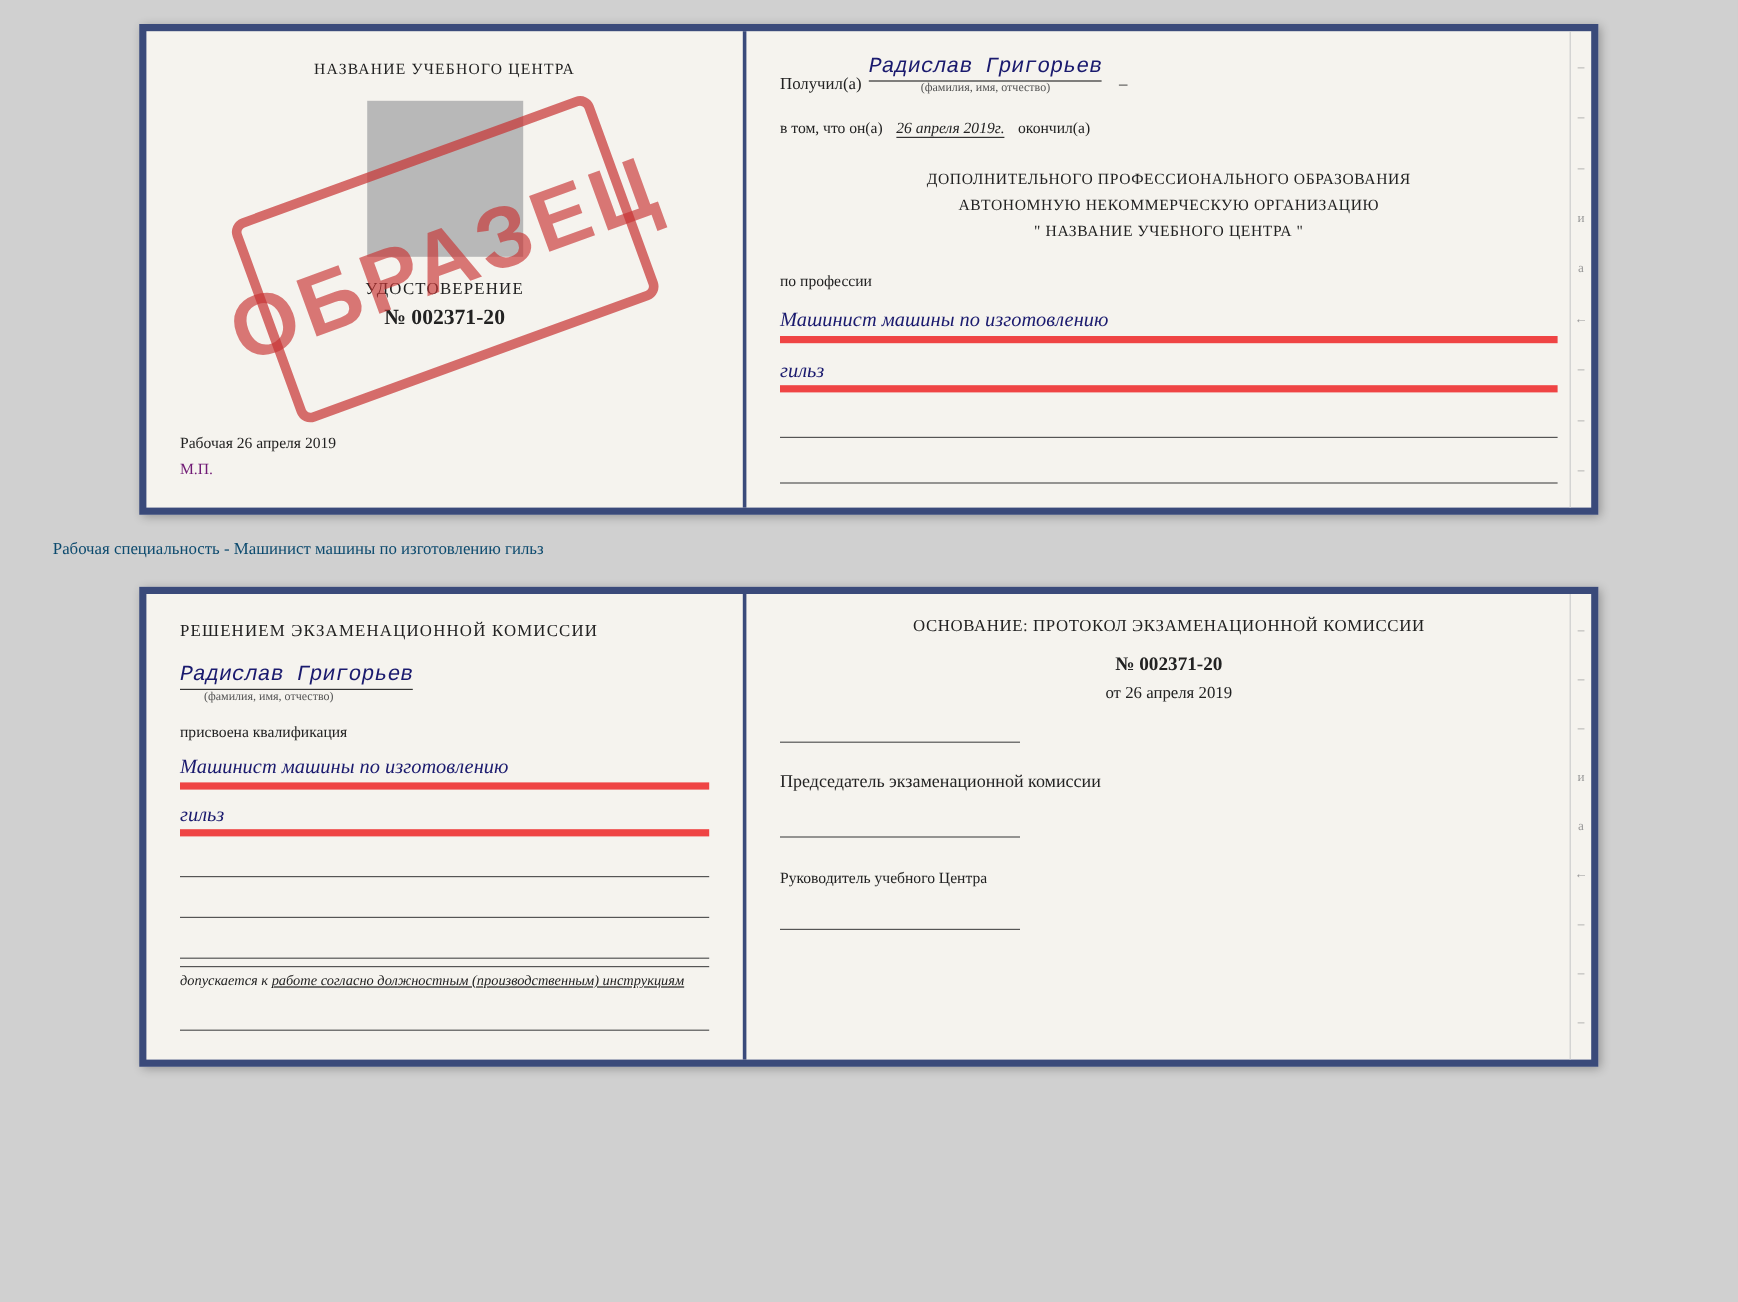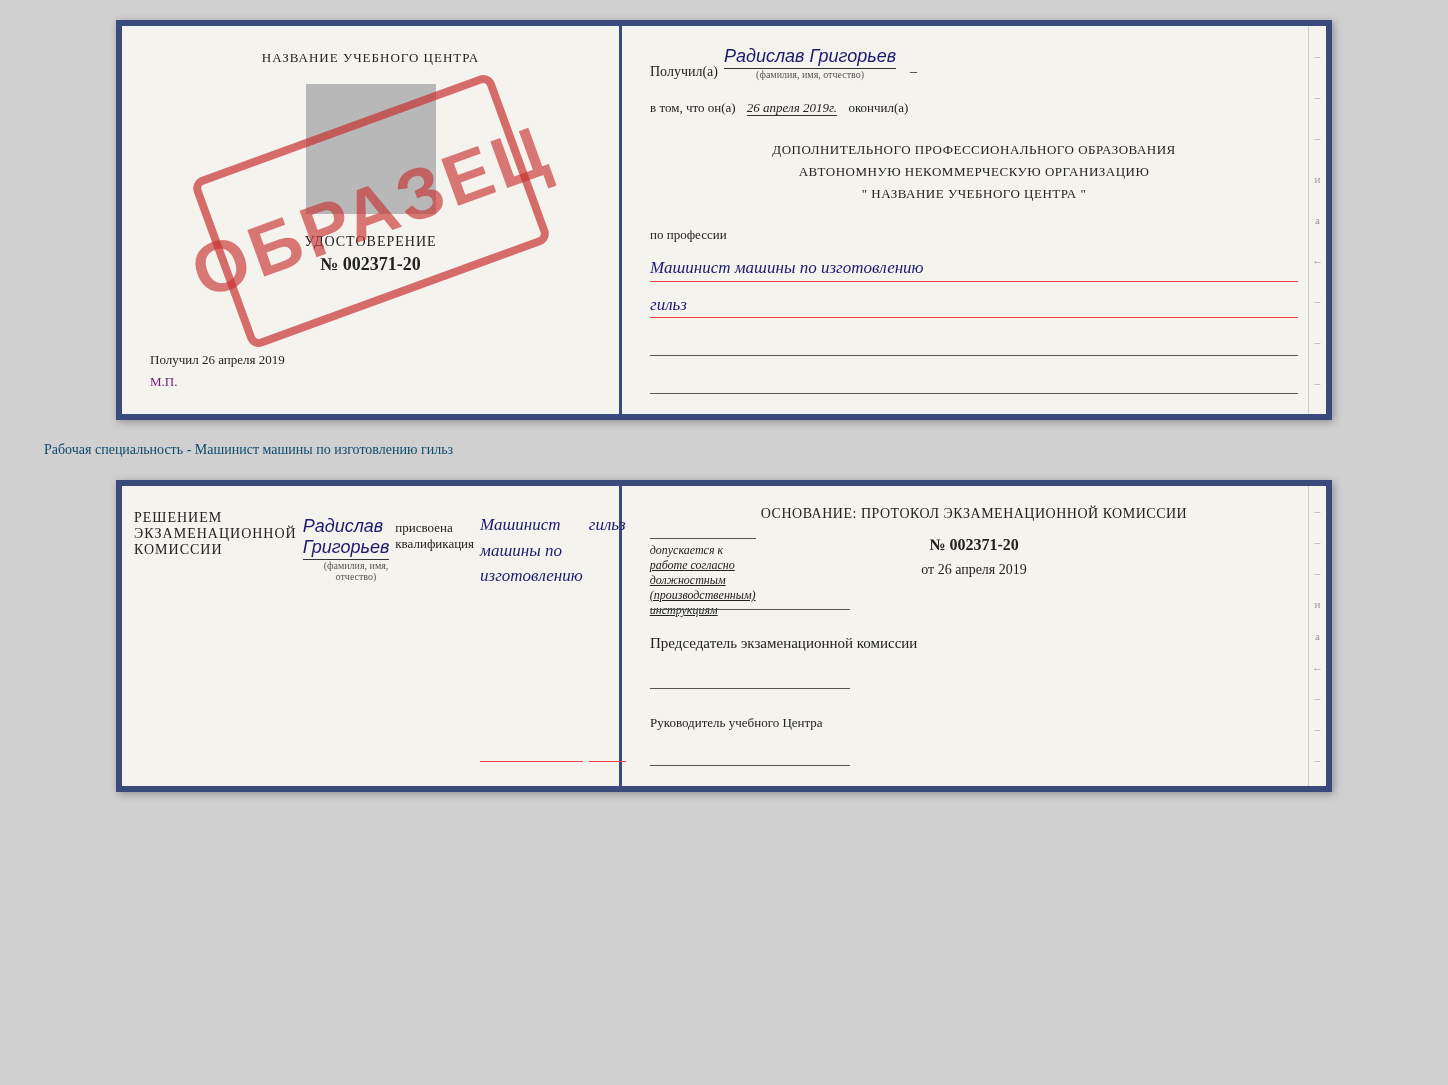--- a/index.html
+++ b/index.html
@@ -119,21 +119,21 @@
     
     .received-line {
       font-size: 14px;
       color: #222;
       display: flex;
       align-items: flex-end;
       gap: 6px;
       flex-wrap: wrap;
     }
     .handwritten-name {
-      font-family: Liberation Sans, sans-serif;
+      font-family: Liberation Mono, monospace;
       font-size: 18px;
       color: #1a1a6e;
       border-bottom: 1px solid #333;
       padding-bottom: 1px;
       font-style: italic;
     }
     .small-label {
       font-size: 10px;
       color: #555;
       display: block;
@@ -159,21 +159,21 @@
       font-size: 13px;
       color: #222;
       margin-top: 8px;
     }
     .handwritten-profession {
       font-family: 'Comic Sans MS', cursive;
       font-size: 17px;
       color: #1a1a6e;
       font-style: italic;
       line-height: 1.5;
-      border-bottom: 1px solid #ef4444;
+      border-bottom: 6px solid #ef4444;
       margin-top: 2px;
     }
     .underline-row {
       border-bottom: 1px solid #555;
       width: 100%;
       height: 22px;
       margin-top: 6px;
     }
 
     
@@ -201,23 +201,23 @@
       font-size: 11px;
       color: #999;
       text-align: center;
       line-height: 1;
     }
 
     
     .doc2-left {
       width: 500px;
       border-right: 3px solid #3a4a7a;
-      padding: 24px 12px;
-      display: flex;
-      flex-direction: row;
+      padding: 24px 28px;
+      display: flex;
+      flex-direction: column;
       gap: 6px;
     }
     .doc2-right {
       flex: 1;
       padding: 20px 28px 20px 28px;
       display: flex;
       flex-direction: column;
       gap: 8px;
       position: relative;
     }
@@ -233,21 +233,20 @@
     .qualification-line {
       font-size: 13px;
       color: #222;
       margin-top: 6px;
     }
     .allow-line {
       font-size: 12px;
       font-style: italic;
       color: #222;
       border-top: 1px solid #555;
-      margin-top: 28px;
       padding-top: 4px;
     }
     .allow-underline {
       text-decoration: underline;
       font-style: italic;
     }
 
     .basis-line {
       font-size: 14px;
       color: #222;
@@ -309,21 +308,21 @@
     <div class="gray-photo-box"></div>
 
     <div class="cert-title">УДОСТОВЕРЕНИЕ</div>
     <div class="cert-number">№ 002371-20</div>
 
     <div class="stamp-overlay">
       <div class="stamp-text">ОБРАЗЕЦ</div>
     </div>
 
     <div class="issued-line">
-      <span>Получил</span>
+      <span>Рабочая</span>
       <span>26 апреля 2019</span>
     </div>
     <div class="mp-line">М.П.</div>
   </div>
 
   <div class="doc-right">
 
     <div class="received-line">
       <span>Получил(а)</span>
       <span style="display:inline-flex; flex-direction:column; align-items:center;">

